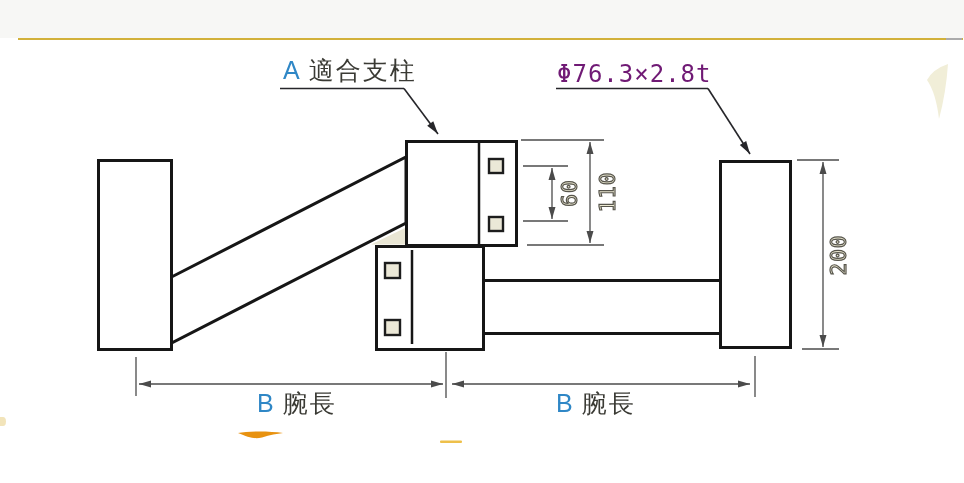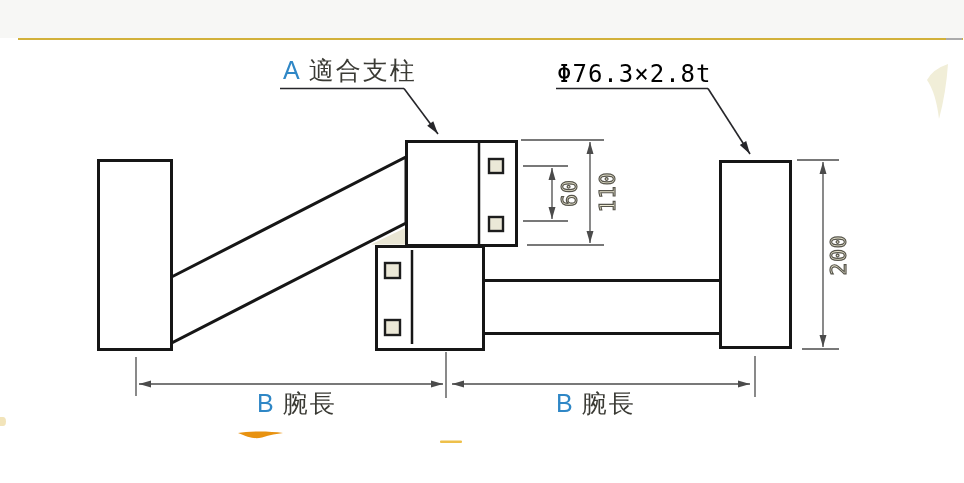--- a/index.html
+++ b/index.html
@@ -8,21 +8,21 @@
     font-family:"Liberation Sans","DejaVu Sans",sans-serif;
   }
   #topband{position:absolute;left:0;top:0;width:964px;height:38px;background:#f7f7f5;}
   #toprule{position:absolute;left:18px;top:38px;width:945px;height:2px;background:#d2b13a;}
   #toprule-tip{position:absolute;left:946px;top:38px;width:16px;height:2px;background:#ababab;}
   #corner-speck{position:absolute;left:0;top:417px;width:6px;height:9px;background:#ecd99c;opacity:.7;border-radius:0 60% 60% 0;}
   svg{position:absolute;left:0;top:0;}
   .lbl{position:absolute;white-space:nowrap;line-height:1;}
   .jp{color:#3a3a34;font-size:25px;letter-spacing:2px;}
   .blue{color:#2f87c6;margin-right:7px;}
-  .spec{color:#000000;font-family:"DejaVu Sans Mono","Liberation Mono",monospace;font-size:24px;letter-spacing:1px;}
+  .spec{color:#701a75;font-family:"DejaVu Sans Mono","Liberation Mono",monospace;font-size:24px;letter-spacing:1px;}
   .dimnum{
     position:absolute;font-family:"DejaVu Sans Mono","Liberation Mono",monospace;
     font-size:21px;letter-spacing:1px;color:#ece9d2;
     -webkit-text-stroke:1.2px #57554c;
     transform:translate(-50%,-50%) rotate(-90deg);transform-origin:center;
     line-height:1;
   }
 </style>
 </head>
 <body>

